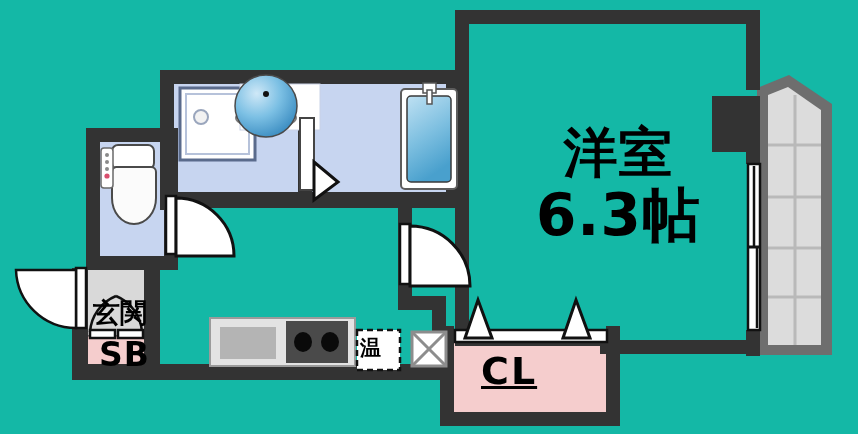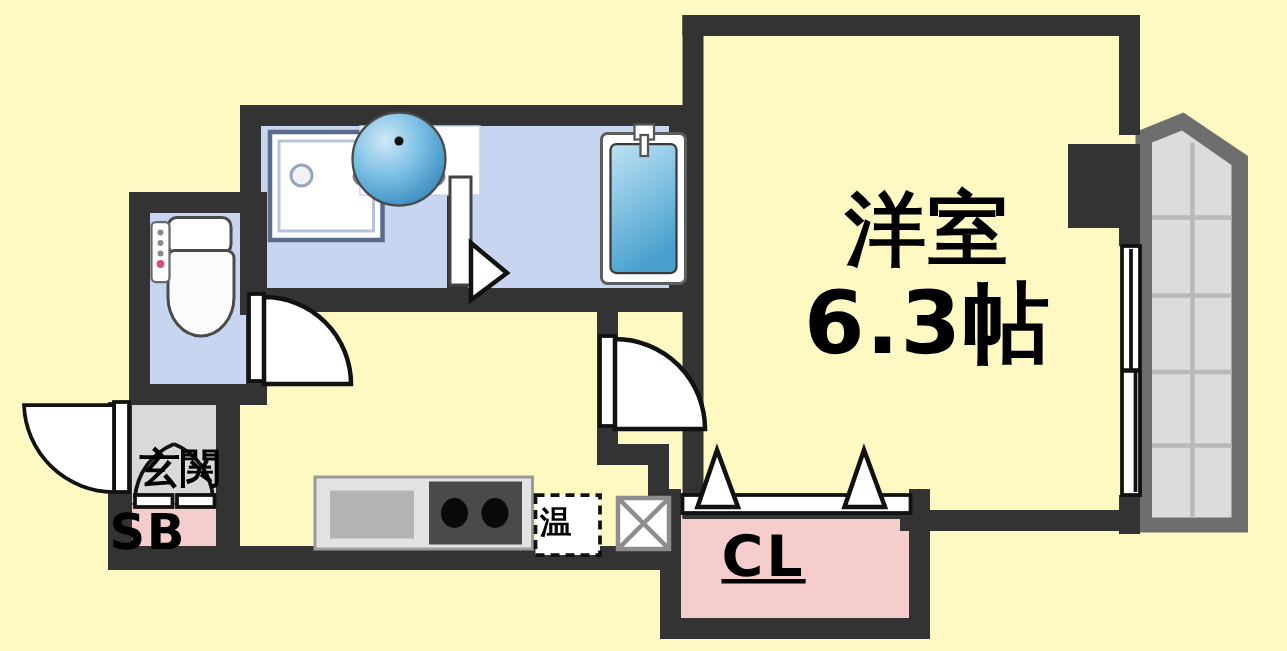--- a/index.html
+++ b/index.html
@@ -1,25 +1,25 @@
 <!DOCTYPE html>
 <html><head>
 <meta charset="utf-8">
 <style>
   html,body{margin:0;padding:0;background:#ffffff;}
   body{width:858px;height:434px;overflow:hidden;
        font-family:"DejaVu Sans","Liberation Sans",sans-serif;}
-  #plan{position:relative;width:858px;height:434px;background:#fef9c3;}
+  #plan{position:relative;width:858px;height:434px;background:#14b8a6;}
   #plan svg{position:absolute;left:0;top:0;}
   .lbl{position:absolute;font-weight:bold;color:#000;line-height:1;
        white-space:nowrap;user-select:none;}
   #room-label{left:536px;top:126px;font-size:54px;letter-spacing:1px;text-align:center;}
   #room-label .l2{display:block;margin-top:6px;font-size:58px;}
   #genkan-label{left:93px;top:299px;font-size:27px;letter-spacing:0px;}
-  #sb-label{left:73px;top:338px;font-size:33px;letter-spacing:1px;}
+  #sb-label{left:99px;top:338px;font-size:33px;letter-spacing:1px;}
   #cl-label{left:481px;top:352px;font-size:38px;letter-spacing:2px;text-decoration:underline;}
   #on-label{left:360px;top:338px;font-size:21px;}
 </style>
 </head>
 <body>
 
 <div id="plan">
 
 <svg width="858" height="434" viewBox="0 0 858 434">
   <defs>

